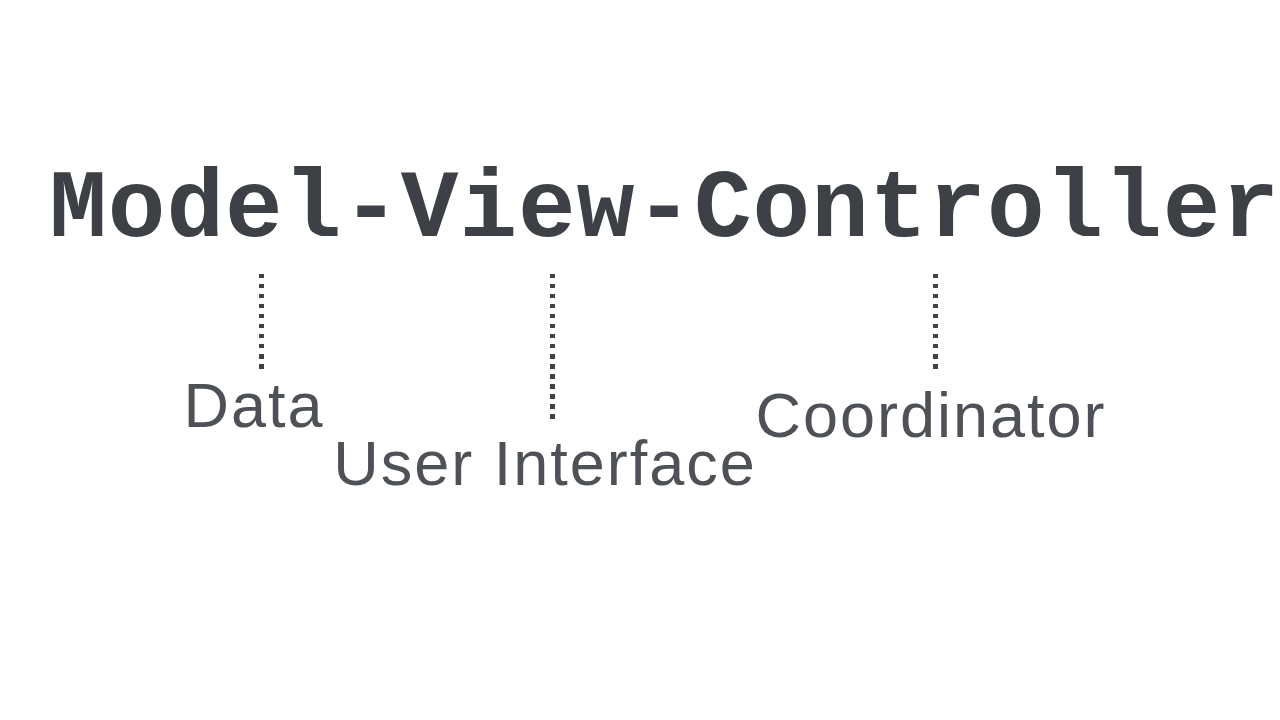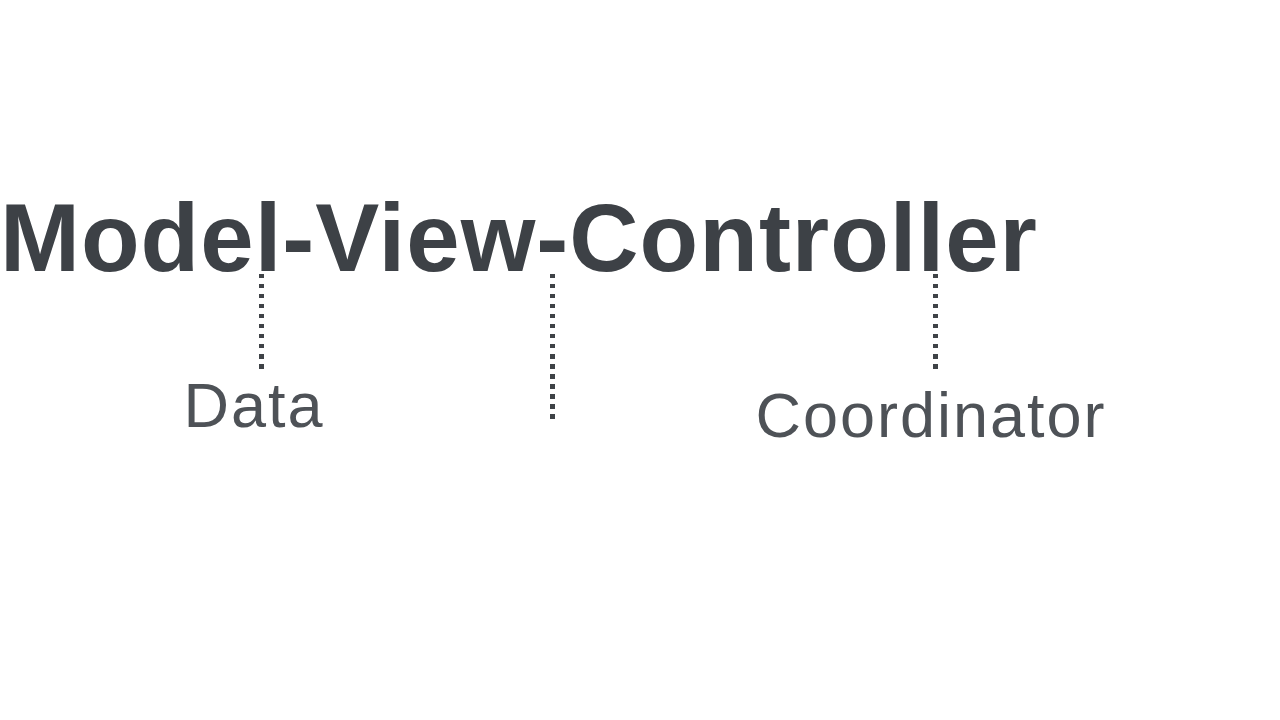--- a/index.html
+++ b/index.html
@@ -17,29 +17,28 @@
     width: 1280px;
     height: 720px;
     background: #ffffff;
   }
 
   .title {
     position: absolute;
     top: 163px;
     left: 0;
     width: 1280px;
-    text-align: left;
-    font-family: Liberation Sans, sans-serif;
+    text-align: right;
+    font-family: Liberation Mono, monospace;
     font-size: 96px;
     font-weight: 700;
     line-height: 1;
     letter-spacing: 1px;
     color: #3d4146;
     white-space: nowrap;
-    margin-top: 27px;
   }
 
   
   .dotline {
     position: absolute;
     width: 5px;
     background: repeating-linear-gradient(
       to bottom,
       #3f4347 0px,
       #3f4347 4.5px,
@@ -74,16 +73,17 @@
   <h1 class="title">Model-View-Controller</h1>
 
   <div class="dotline dotline-model"></div>
 
   <div class="dotline dotline-view"></div>
 
   <div class="dotline dotline-controller"></div>
 
   <div class="annot annot-model">Data</div>
 
+  <div class="annot annot-view">User Interface</div>
 
   <div class="annot annot-controller">Coordinator</div>
 
 </div>
 
 </body></html>

